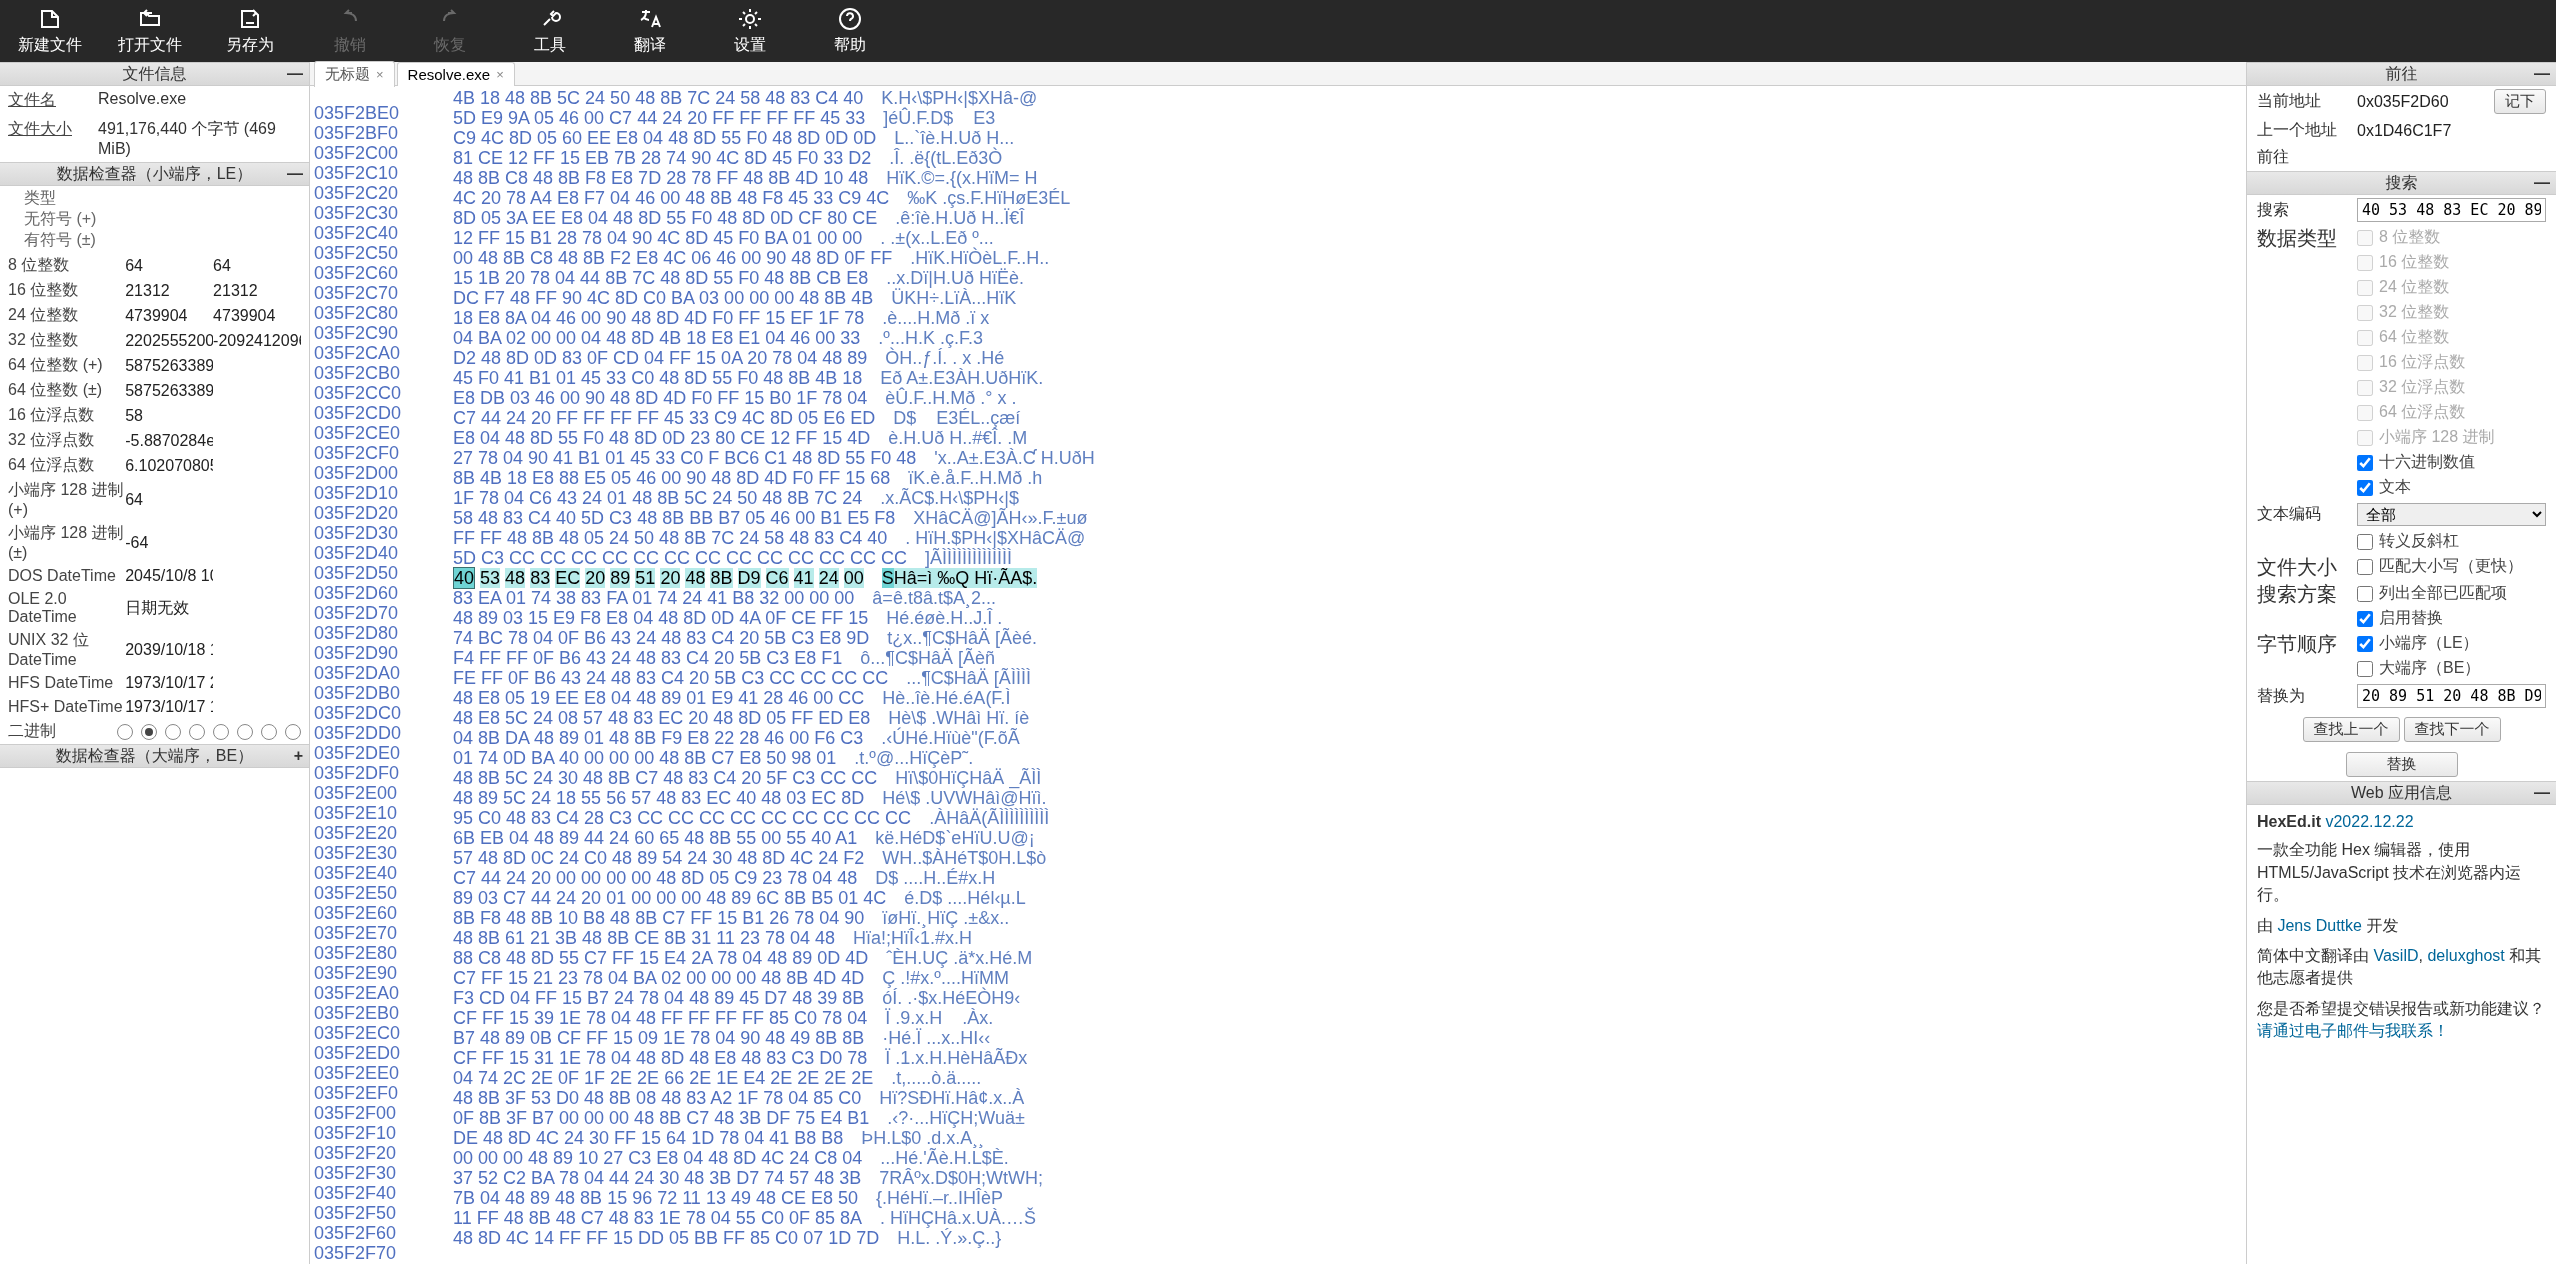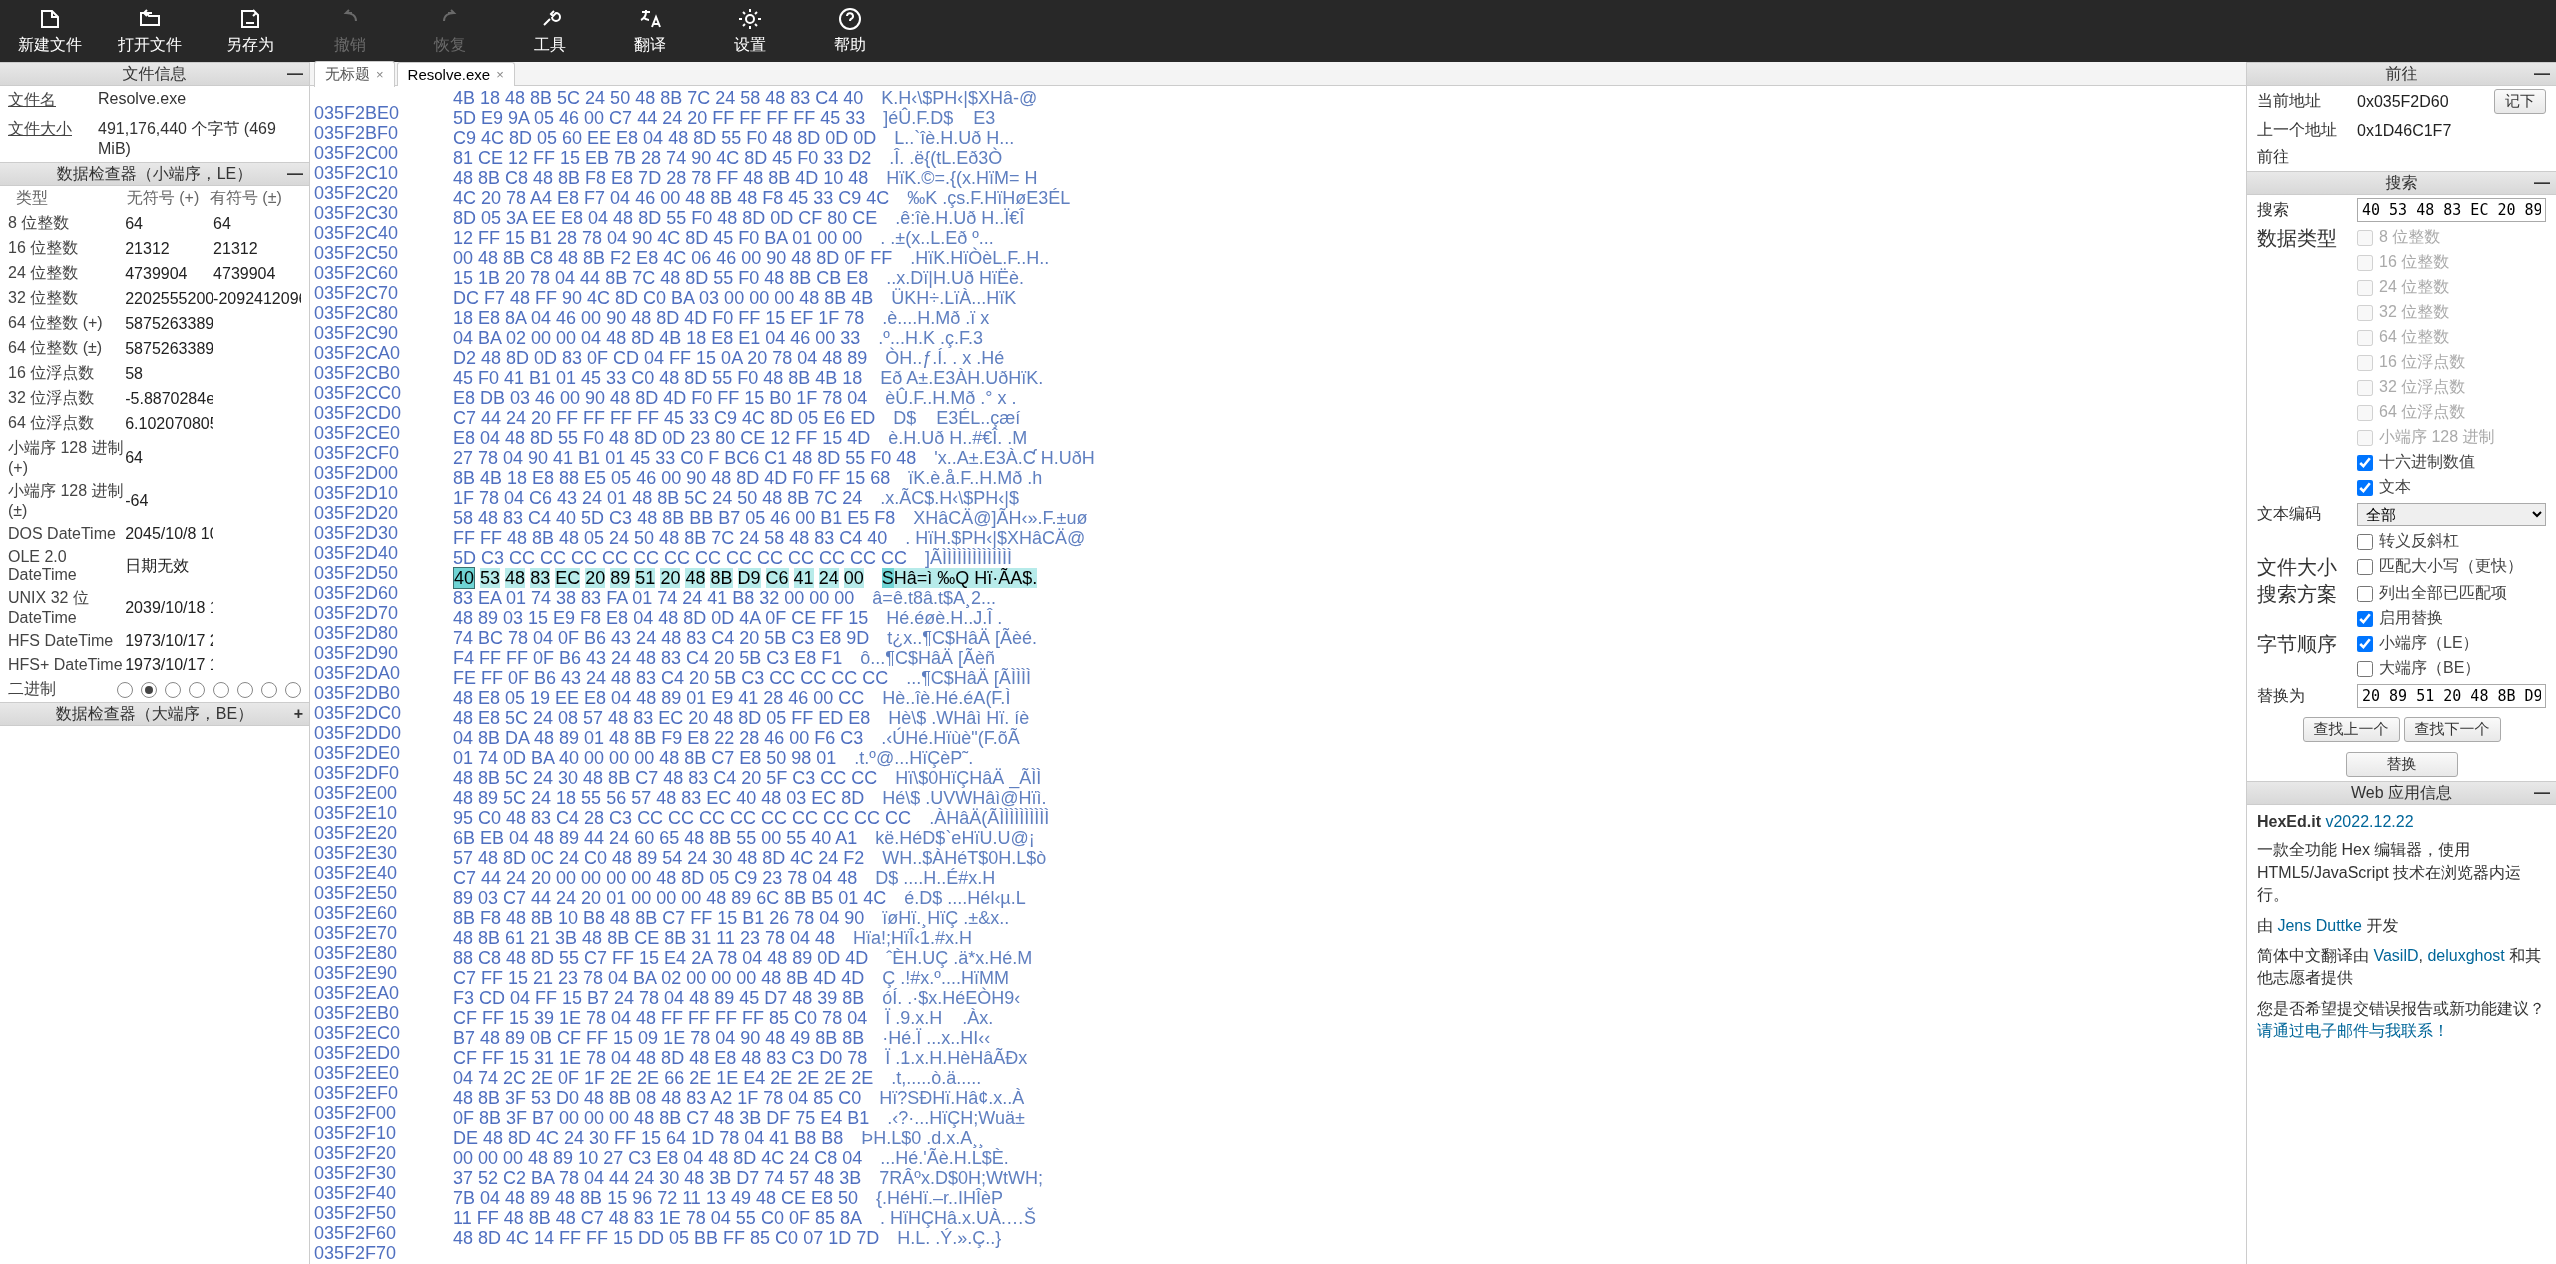--- a/index.html
+++ b/index.html
@@ -22,21 +22,21 @@
 .phdr .minus { position:absolute; right:6px; font-weight:bold; cursor:pointer; }
 .phdr .plus { position:absolute; right:6px; font-weight:bold; cursor:pointer; }
 
 
 .kv { display:flex; padding:4px 8px; font-size:16px; color:#333; }
 .kv .kl { width:90px; color:#444;text-decoration:underline; }
 .kv .kr { flex:1; color:#333; }
 
 
 .insp { font-size:16px; }
-.ihdr { display:flex; padding:2px 16px; color:#666; }
+.ihdr { display:flex; padding:2px 24px; color:#666;flex-direction:column; }
 .ihdr .c1 { width:120px; }
 .ihdr .c2 { width:90px; text-align:left; }
 .ihdr .c3 { width:90px; text-align:left; }
 .irow { display:flex; padding:2px 8px; align-items:center; min-height:24px; }
 .irow .c1 { width:120px; color:#444; }
 .irow .c2 { width:90px; color:#222; overflow:hidden; text-overflow:clip; white-space:nowrap; }
 .irow .c3 { width:90px; color:#222; overflow:hidden; text-overflow:clip; white-space:nowrap; }
 .radios { display:flex; gap:8px; padding-left:6px; }
 .radios span.r { width:16px; height:16px; border:1px solid #888; border-radius:50%; display:inline-block; position:relative; }
 .radios span.r.sel::after { content:''; position:absolute; left:3px; top:3px; width:8px; height:8px; background:#444; border-radius:50%; }

